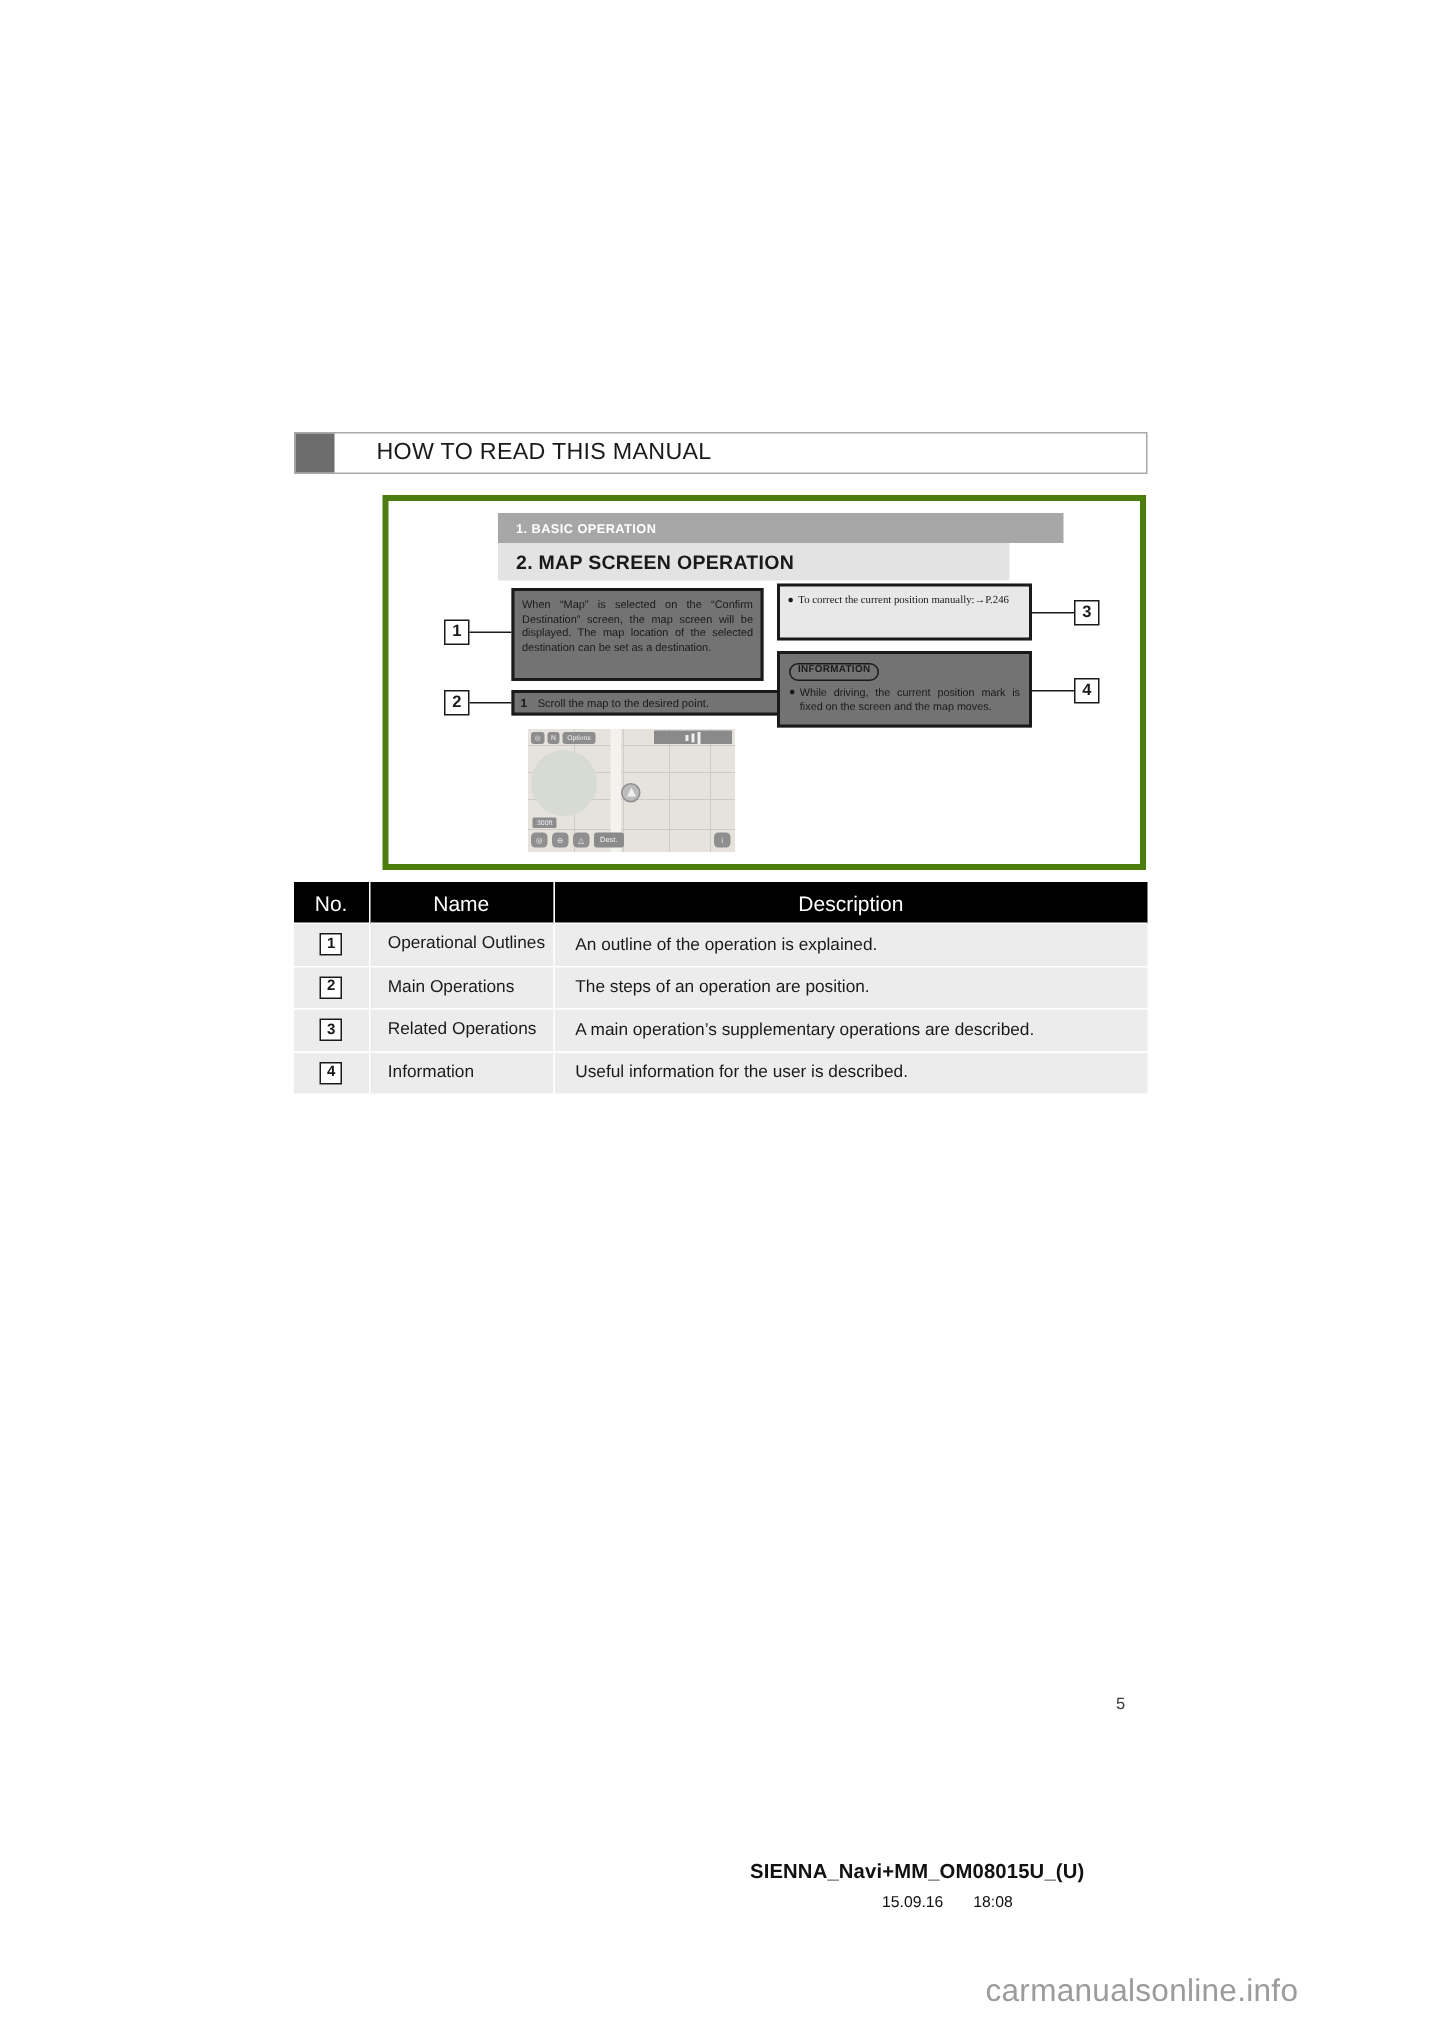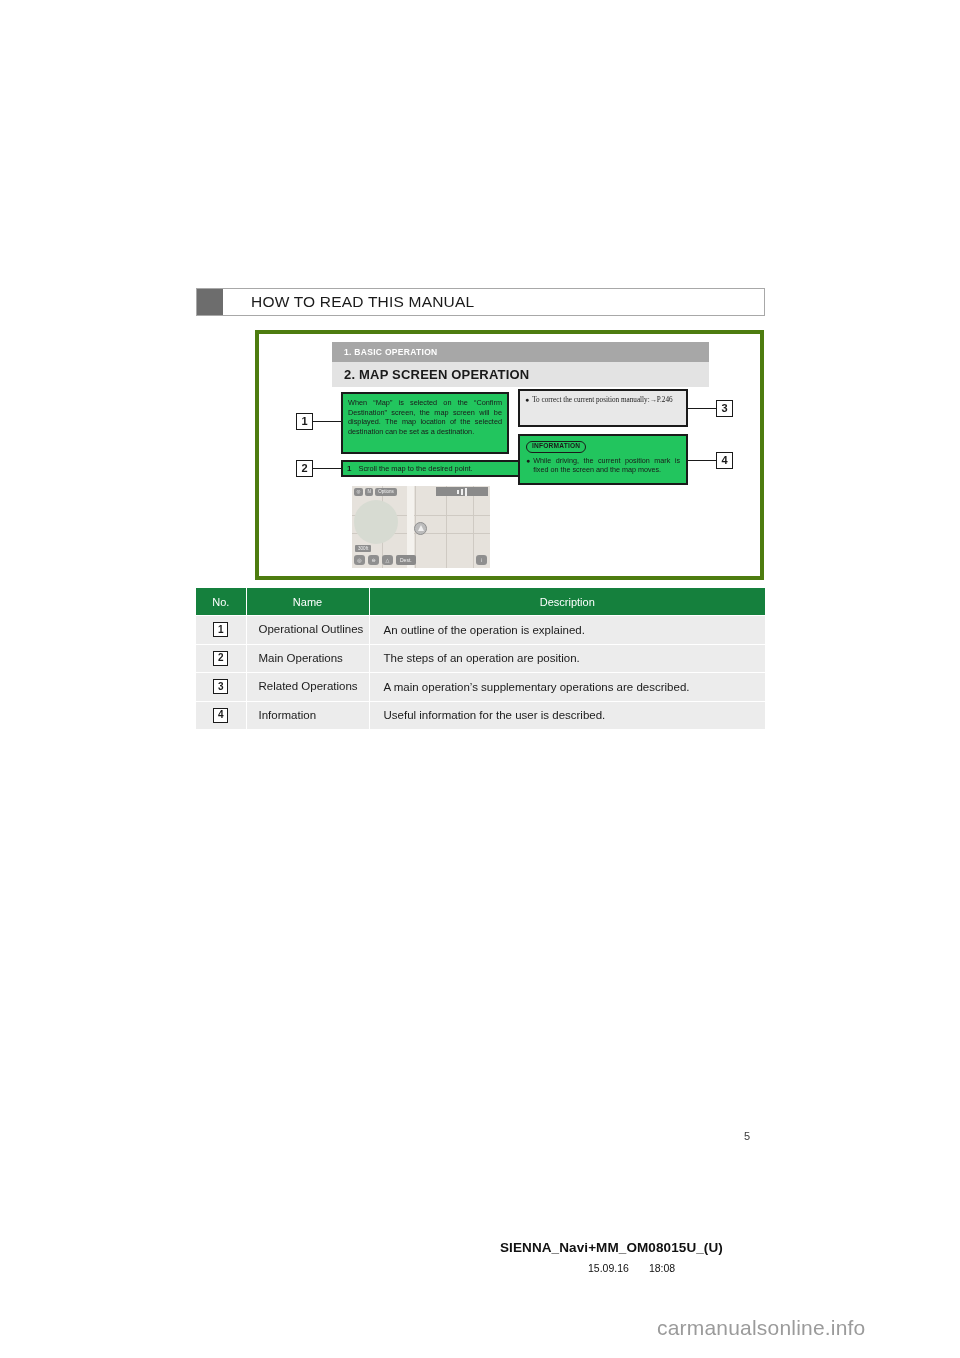--- a/index.html
+++ b/index.html
@@ -71,39 +71,39 @@
     letter-spacing: 0.3px;
     display: flex;
     align-items: center;
     padding-left: 12px;
     box-sizing: border-box;
   }
   .section-bar {
     position: absolute;
     left: 73px;
     top: 28px;
-    width: 377px;
+    width: 341px;
     height: 25px;
     background: #e3e3e3;
     color: #1a1a1a;
     font-size: 13px;
     font-weight: bold;
     letter-spacing: 0.2px;
     display: flex;
     align-items: center;
     padding-left: 12px;
     box-sizing: border-box;
   }
 
   
   .box-outline {
     position: absolute;
     border: 2px solid #1a1a1a;
     box-sizing: border-box;
-    background: #22c55e;
+    background: #737373;
   }
   .box-outline.shaded { background: #e8e8e8; font-family: Liberation Serif, serif; }
 
   .op-outline-box {
     left: 82px;
     top: 58px;
     width: 168px;
     height: 62px;
     padding: 4px 5px 3px 5px;
     font-size: 7.3px;
@@ -327,24 +327,24 @@
   
   .legend-table {
     position: absolute;
     left: 196px;
     top: 588px;
     width: 569px;
     border-collapse: collapse;
     table-layout: fixed;
   }
   .legend-table th {
-    background: #15803d;
+    background: #000000;
     color: #ffffff;
     font-weight: normal;
-    font-size: 11px;
+    font-size: 14px;
     height: 25px;
     border-right: 1px solid #ffffff;
     text-align: center;
     vertical-align: middle;
   }
   .legend-table th:last-child { border-right: 0; }
   .legend-table td {
     background: #ececec;
     border-right: 1px solid #ffffff;
     border-top: 1px solid #ffffff;

